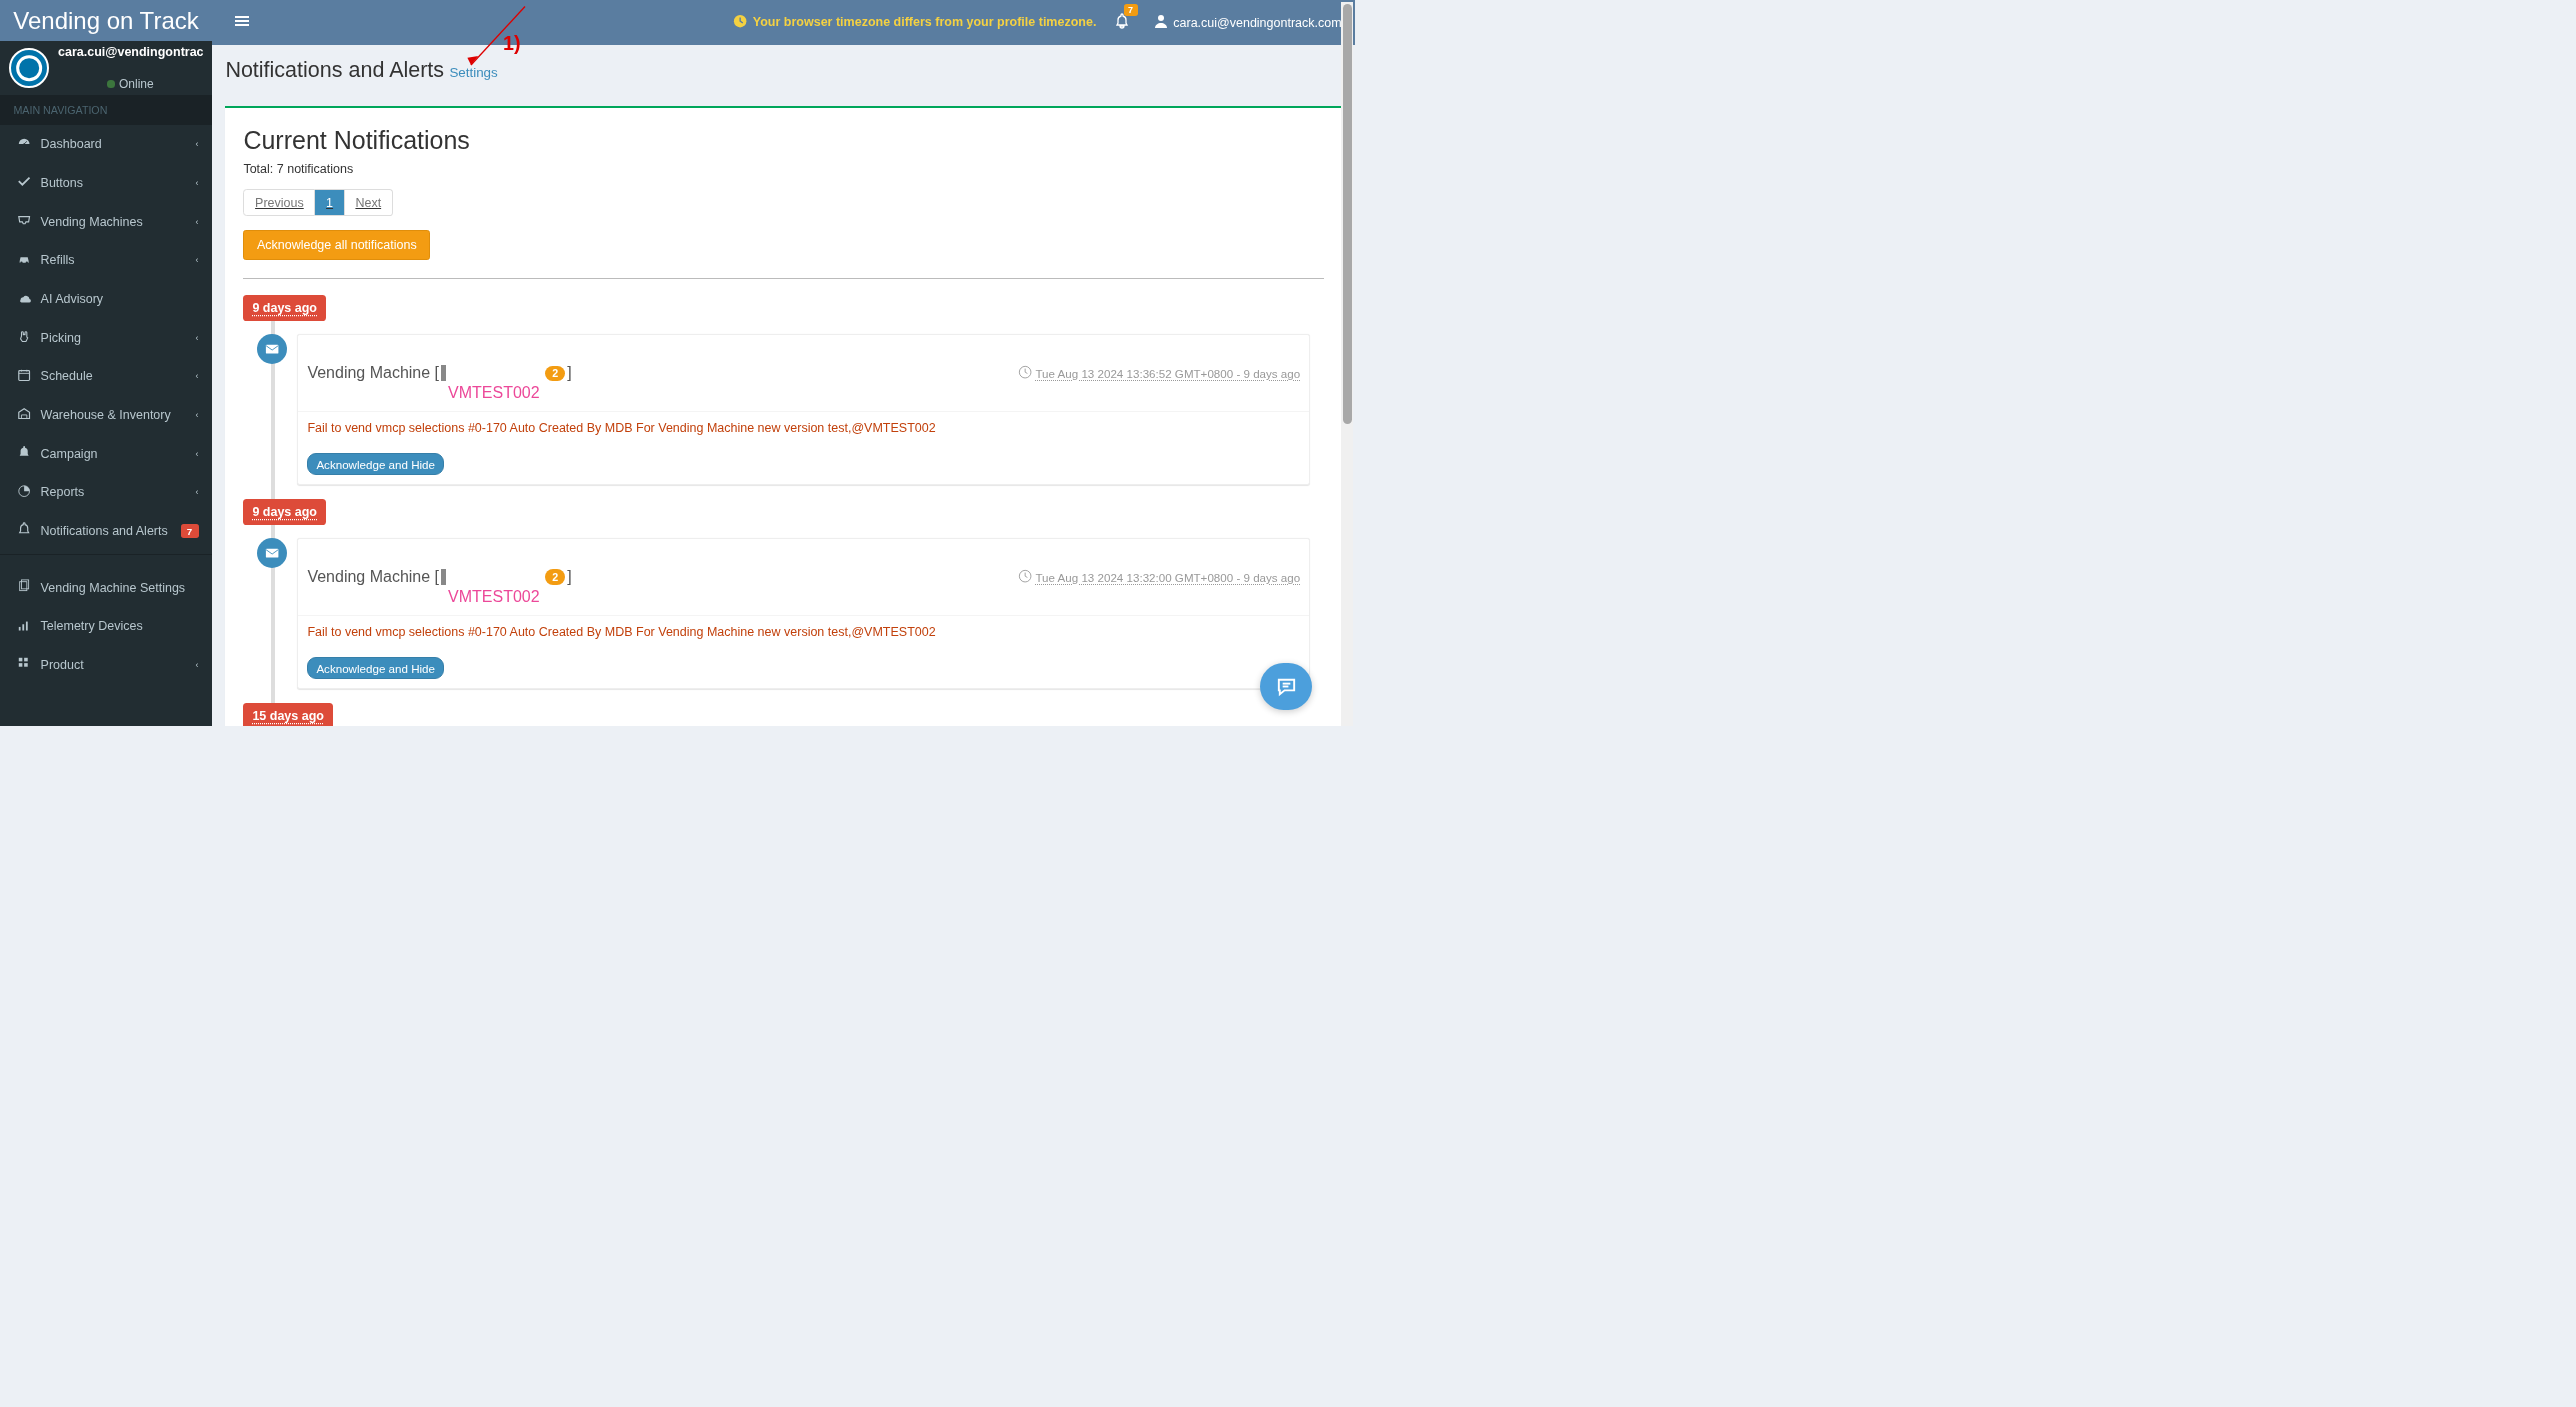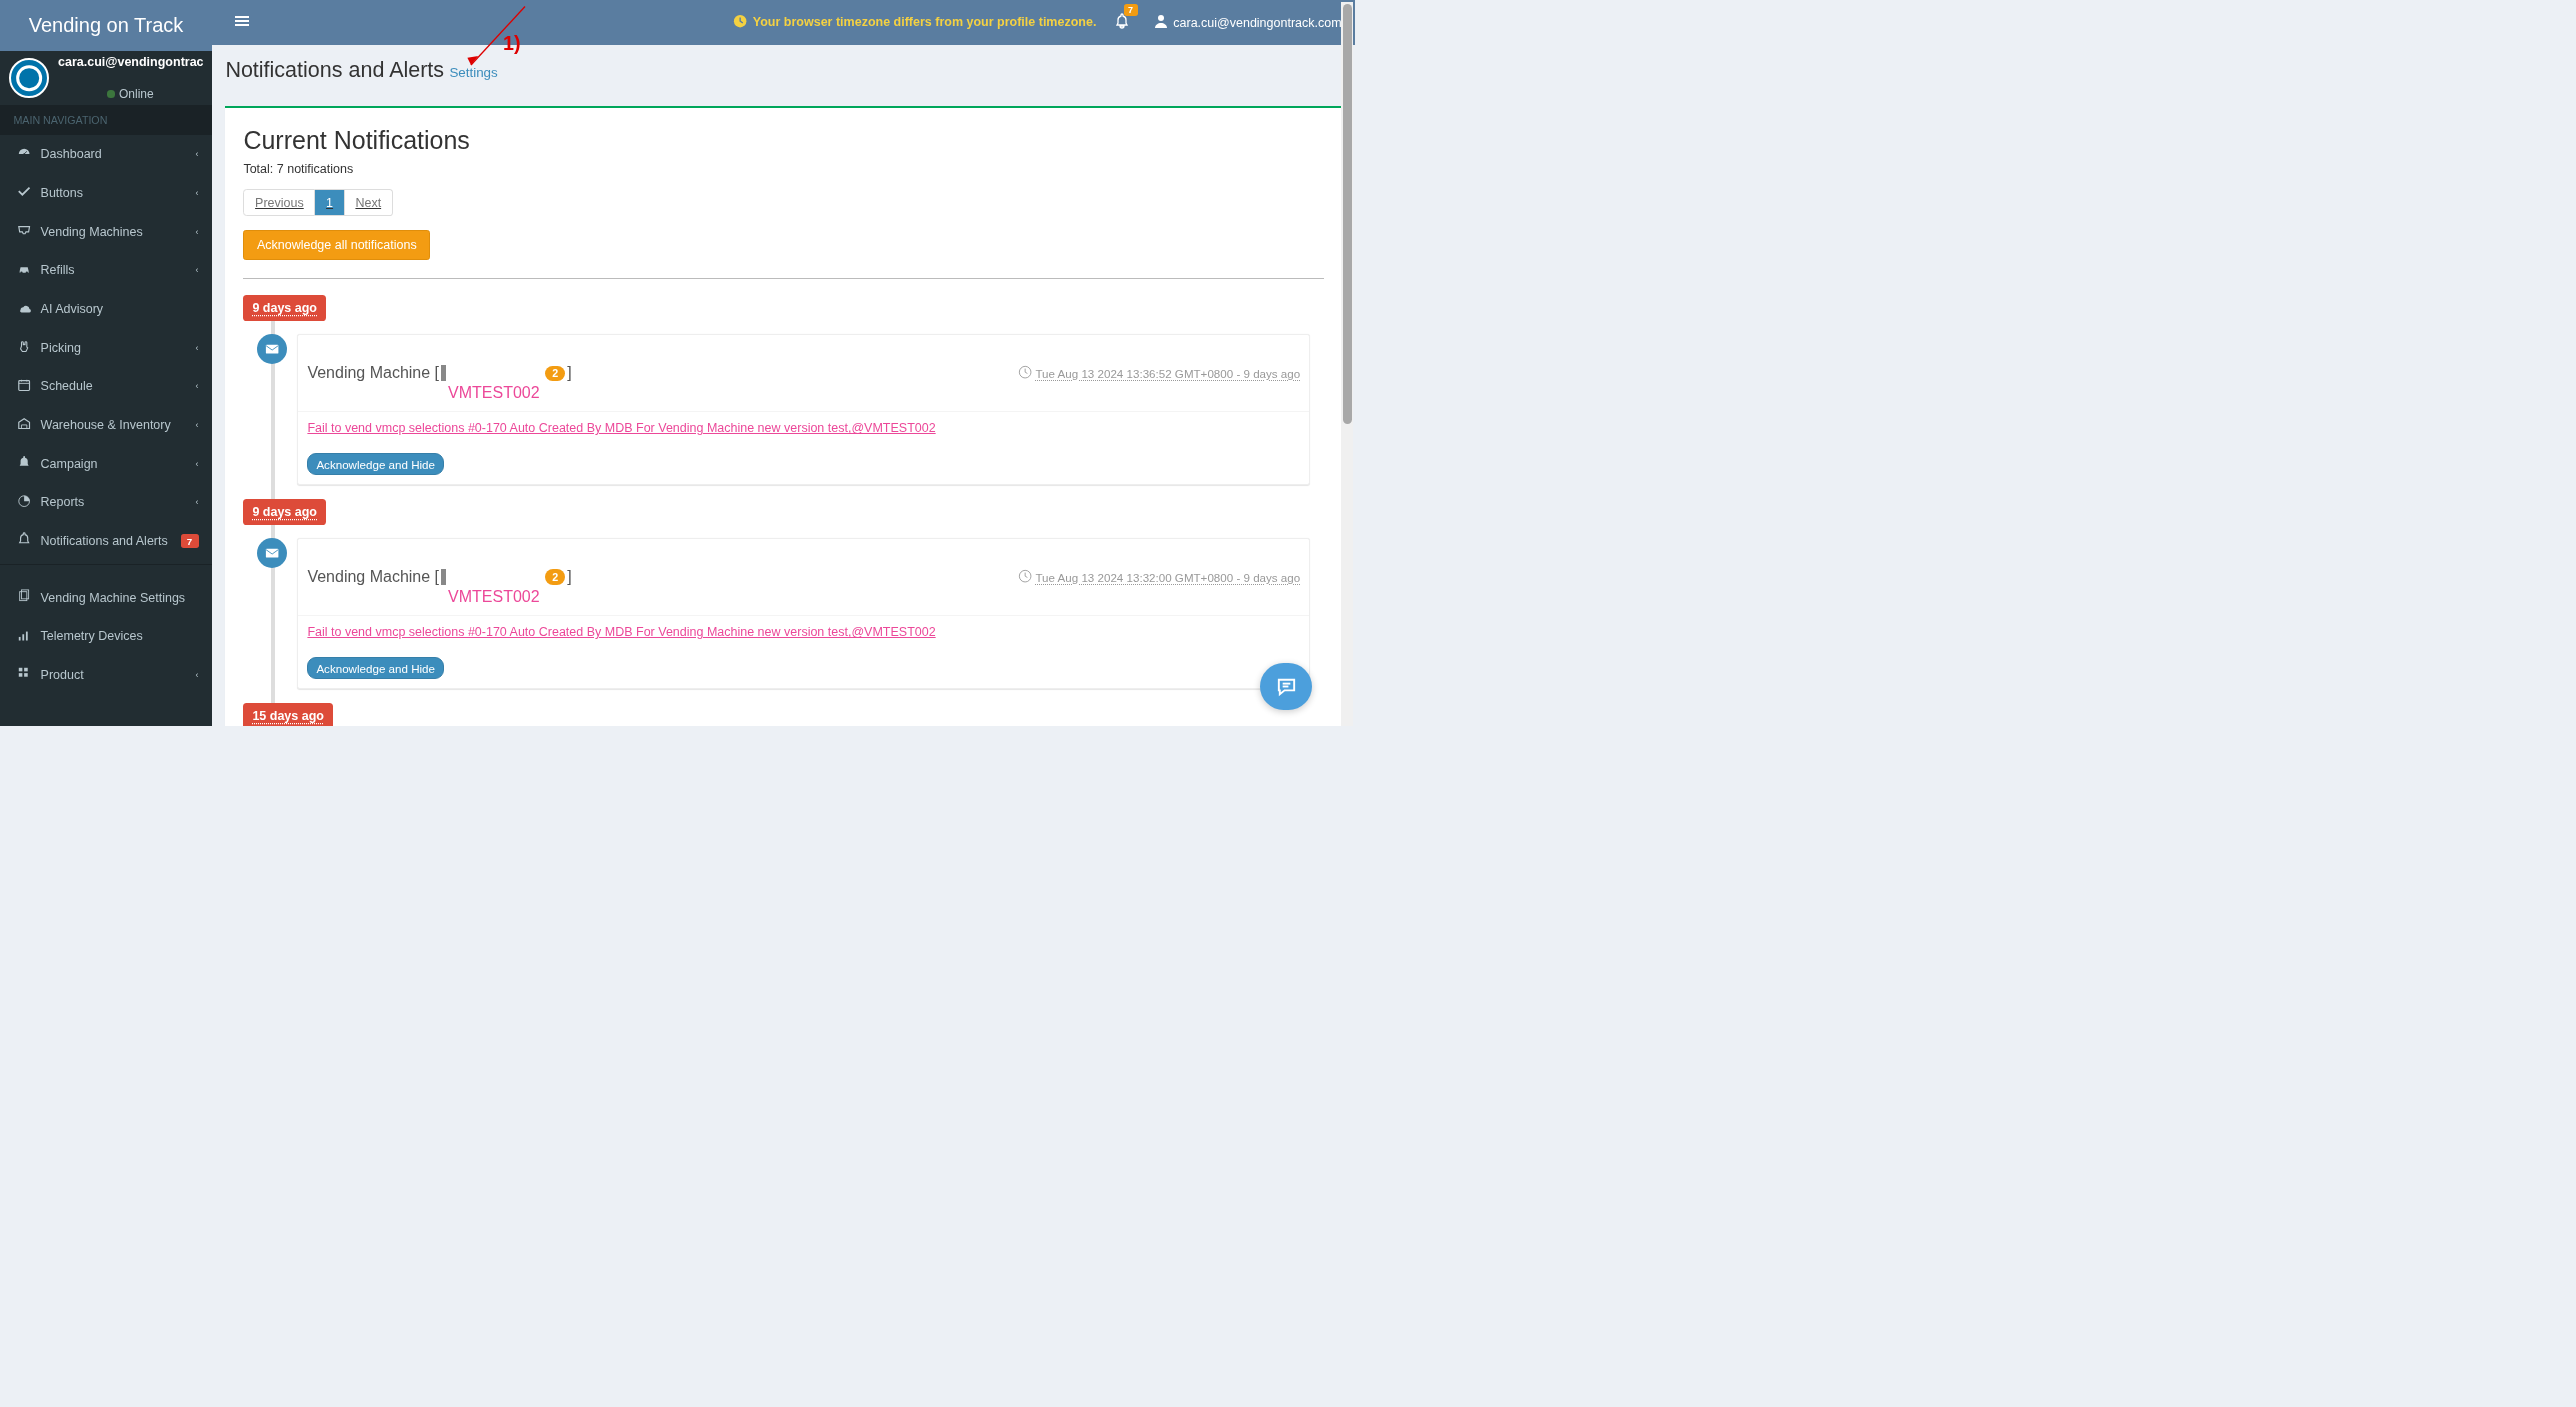--- a/index.html
+++ b/index.html
@@ -18,27 +18,27 @@
 
 .main-sidebar {
   width: 212px;
   background: #222d32;
   flex-shrink: 0;
   color: #b8c7ce;
   overflow: hidden;
   position: relative;
 }
 .logo-area {
-  height: 51px;
+  height: 41px;
   background: #5a7da0;
   color: #fff;
   display: flex;
   align-items: center;
   justify-content: center;
-  font-size: 20px;
+  font-size: 24px;
   font-weight: 300;
 }
 .user-panel {
   display: flex;
   align-items: center;
   padding: 9px;
   height: 54px;
 }
 .user-avatar {
   width: 40px;
@@ -221,21 +221,21 @@
   background: #f39c12;
   color: #fff;
   border-radius: 9px;
   padding: 1.8px 7.2px;
   font-size: 10.7px;
   font-weight: bold;
   margin-left: 3.6px;
 }
 .time-stamp { color: #999; font-size: 11.6px; display: flex; align-items: center; text-decoration: underline dotted; text-underline-offset: 1.8px; }
 .time-stamp .icon { margin-right: 3.6px; text-decoration: none; }
-.timeline-body { padding: 9px; color: #ec4899; border-top: 0.9px solid #f4f4f4; text-decoration: underline; }
+.timeline-body { padding: 9px; color: #c2410c; border-top: 0.9px solid #f4f4f4; }
 .timeline-footer { padding: 9px; }
 
 
 .annotation-arrow {
   position: absolute;
   pointer-events: none;
 }
 
 
 .fake-scrollbar {

